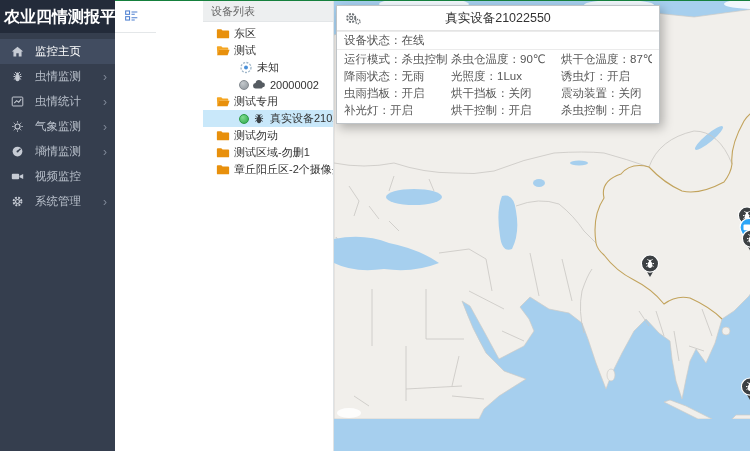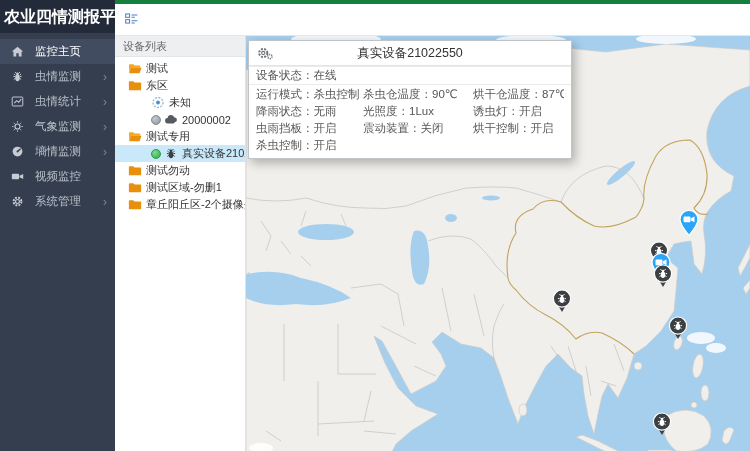--- a/index.html
+++ b/index.html
@@ -14,21 +14,21 @@
   .menu-item{height:25px;display:flex;align-items:center;color:#b9c0cb;font-size:11.5px;
     padding:0 8px 0 11px;cursor:pointer;}
   .menu-item.active{background:#414c60;color:#fff;}
   .mi-icon{width:13px;height:13px;margin-right:11px;flex:none;display:inline-flex;color:#c6cbd4;}
   .mi-icon svg{width:13px;height:13px;}
   .mi-label{flex:1;white-space:nowrap;overflow:hidden;}
   .mi-arrow{font-size:12px;color:#7e8796;line-height:1;}
   .menu-item.no-sub .mi-arrow{visibility:hidden;}
 
   
-  .main{flex:1;display:flex;flex-direction:column;min-width:0;border-top:4px solid #15803d;}
+  .main{flex:1;display:flex;min-width:0;border-top:1px solid #15803d;gap:47px;}
   .topbar{height:31px;flex:none;background:#fff;border-bottom:1px solid #e4e7e9;
     display:flex;align-items:center;padding-left:10px;}
   .content{flex:1;display:flex;min-height:0;}
 
   
   .device-panel{width:130px;flex:none;background:#fff;border-right:1px solid #dfe3e5;overflow:hidden;}
   .panel-header{height:20px;line-height:20px;background:#edeff0;color:#666;font-size:11px;
     padding-left:8px;border-bottom:1px solid #e3e6e8;}
   .tree{padding-top:3px;}
   .tree-item{height:17px;display:flex;align-items:center;font-size:11px;color:#333;
@@ -168,38 +168,38 @@
           </svg>
       </span>
     </div>
 
     <div class="content">
 
       <div class="device-panel">
         <div class="panel-header">设备列表</div>
         <div class="tree">
 
-        <div class="tree-item open folder lv1">
+        <div class="tree-item closed folder lv1">
+
+              <span class="t-icon">
+                <svg viewBox="0 0 16 13">
+                  <path d="M1 2.5 Q1 1.5 2 1.5 H6 L7.5 3 H14 Q15 3 15 4 V11 Q15 12 14 12 H2 Q1 12 1 11 Z" fill="#e8900c"></path>
+                </svg>
+              </span>
+              <span class="tree-label">东区</span>
+            </div>
+            <div class="tree-item open folder lv1">
 
               <span class="t-icon">
                 <svg viewBox="0 0 16 13">
                   <path d="M1 2.5 Q1 1.5 2 1.5 H6 L7.5 3 H13 Q14 3 14 4 V5.5 H4 L1.5 11 Z" fill="#f5a623"></path>
                   <path d="M3.5 5.5 H15.5 L13.3 12 H1.2 Z" fill="#e8900c"></path>
                 </svg>
               </span>
               <span class="tree-label">测试</span>
-            </div>
-            <div class="tree-item closed folder lv1">
-
-              <span class="t-icon">
-                <svg viewBox="0 0 16 13">
-                  <path d="M1 2.5 Q1 1.5 2 1.5 H6 L7.5 3 H14 Q15 3 15 4 V11 Q15 12 14 12 H2 Q1 12 1 11 Z" fill="#e8900c"></path>
-                </svg>
-              </span>
-              <span class="tree-label">东区</span>
             </div>
             <div class="tree-item device lv2">
 
               <span class="t-icon">
                 <svg viewBox="0 0 14 14">
                   <circle cx="7" cy="7" r="5.4" fill="none" stroke="#9fb6c9" stroke-width="1.4" stroke-dasharray="2.2 1.4"></circle>
                   <circle cx="7" cy="7" r="2.1" fill="#4a90d9"></circle>
                 </svg>
               </span>
               <span class="tree-label">未知</span>
@@ -475,21 +475,23 @@
           <div class="p-sep"></div>
           <div class="p-grid">
 
           <span class="cell"><span>运行模式：</span><span>杀虫控制</span></span>
               <span class="cell"><span>杀虫仓温度：</span><span>90℃</span></span>
               <span class="cell"><span>烘干仓温度：</span><span>87℃</span></span>
               <span class="cell"><span>降雨状态：</span><span>无雨</span></span>
               <span class="cell"><span>光照度：</span><span>1Lux</span></span>
               <span class="cell"><span>诱虫灯：</span><span>开启</span></span>
               <span class="cell"><span>虫雨挡板：</span><span>开启</span></span>
+              <span class="cell"><span>烘干挡板：</span><span>关闭</span></span>
               <span class="cell"><span>震动装置：</span><span>关闭</span></span>
+              <span class="cell"><span>补光灯：</span><span>开启</span></span>
               <span class="cell"><span>烘干控制：</span><span>开启</span></span>
               <span class="cell"><span>杀虫控制：</span><span>开启</span></span>
             </div>
         </div>
 
       </div>
     </div>
   </div>
 </div>
 

